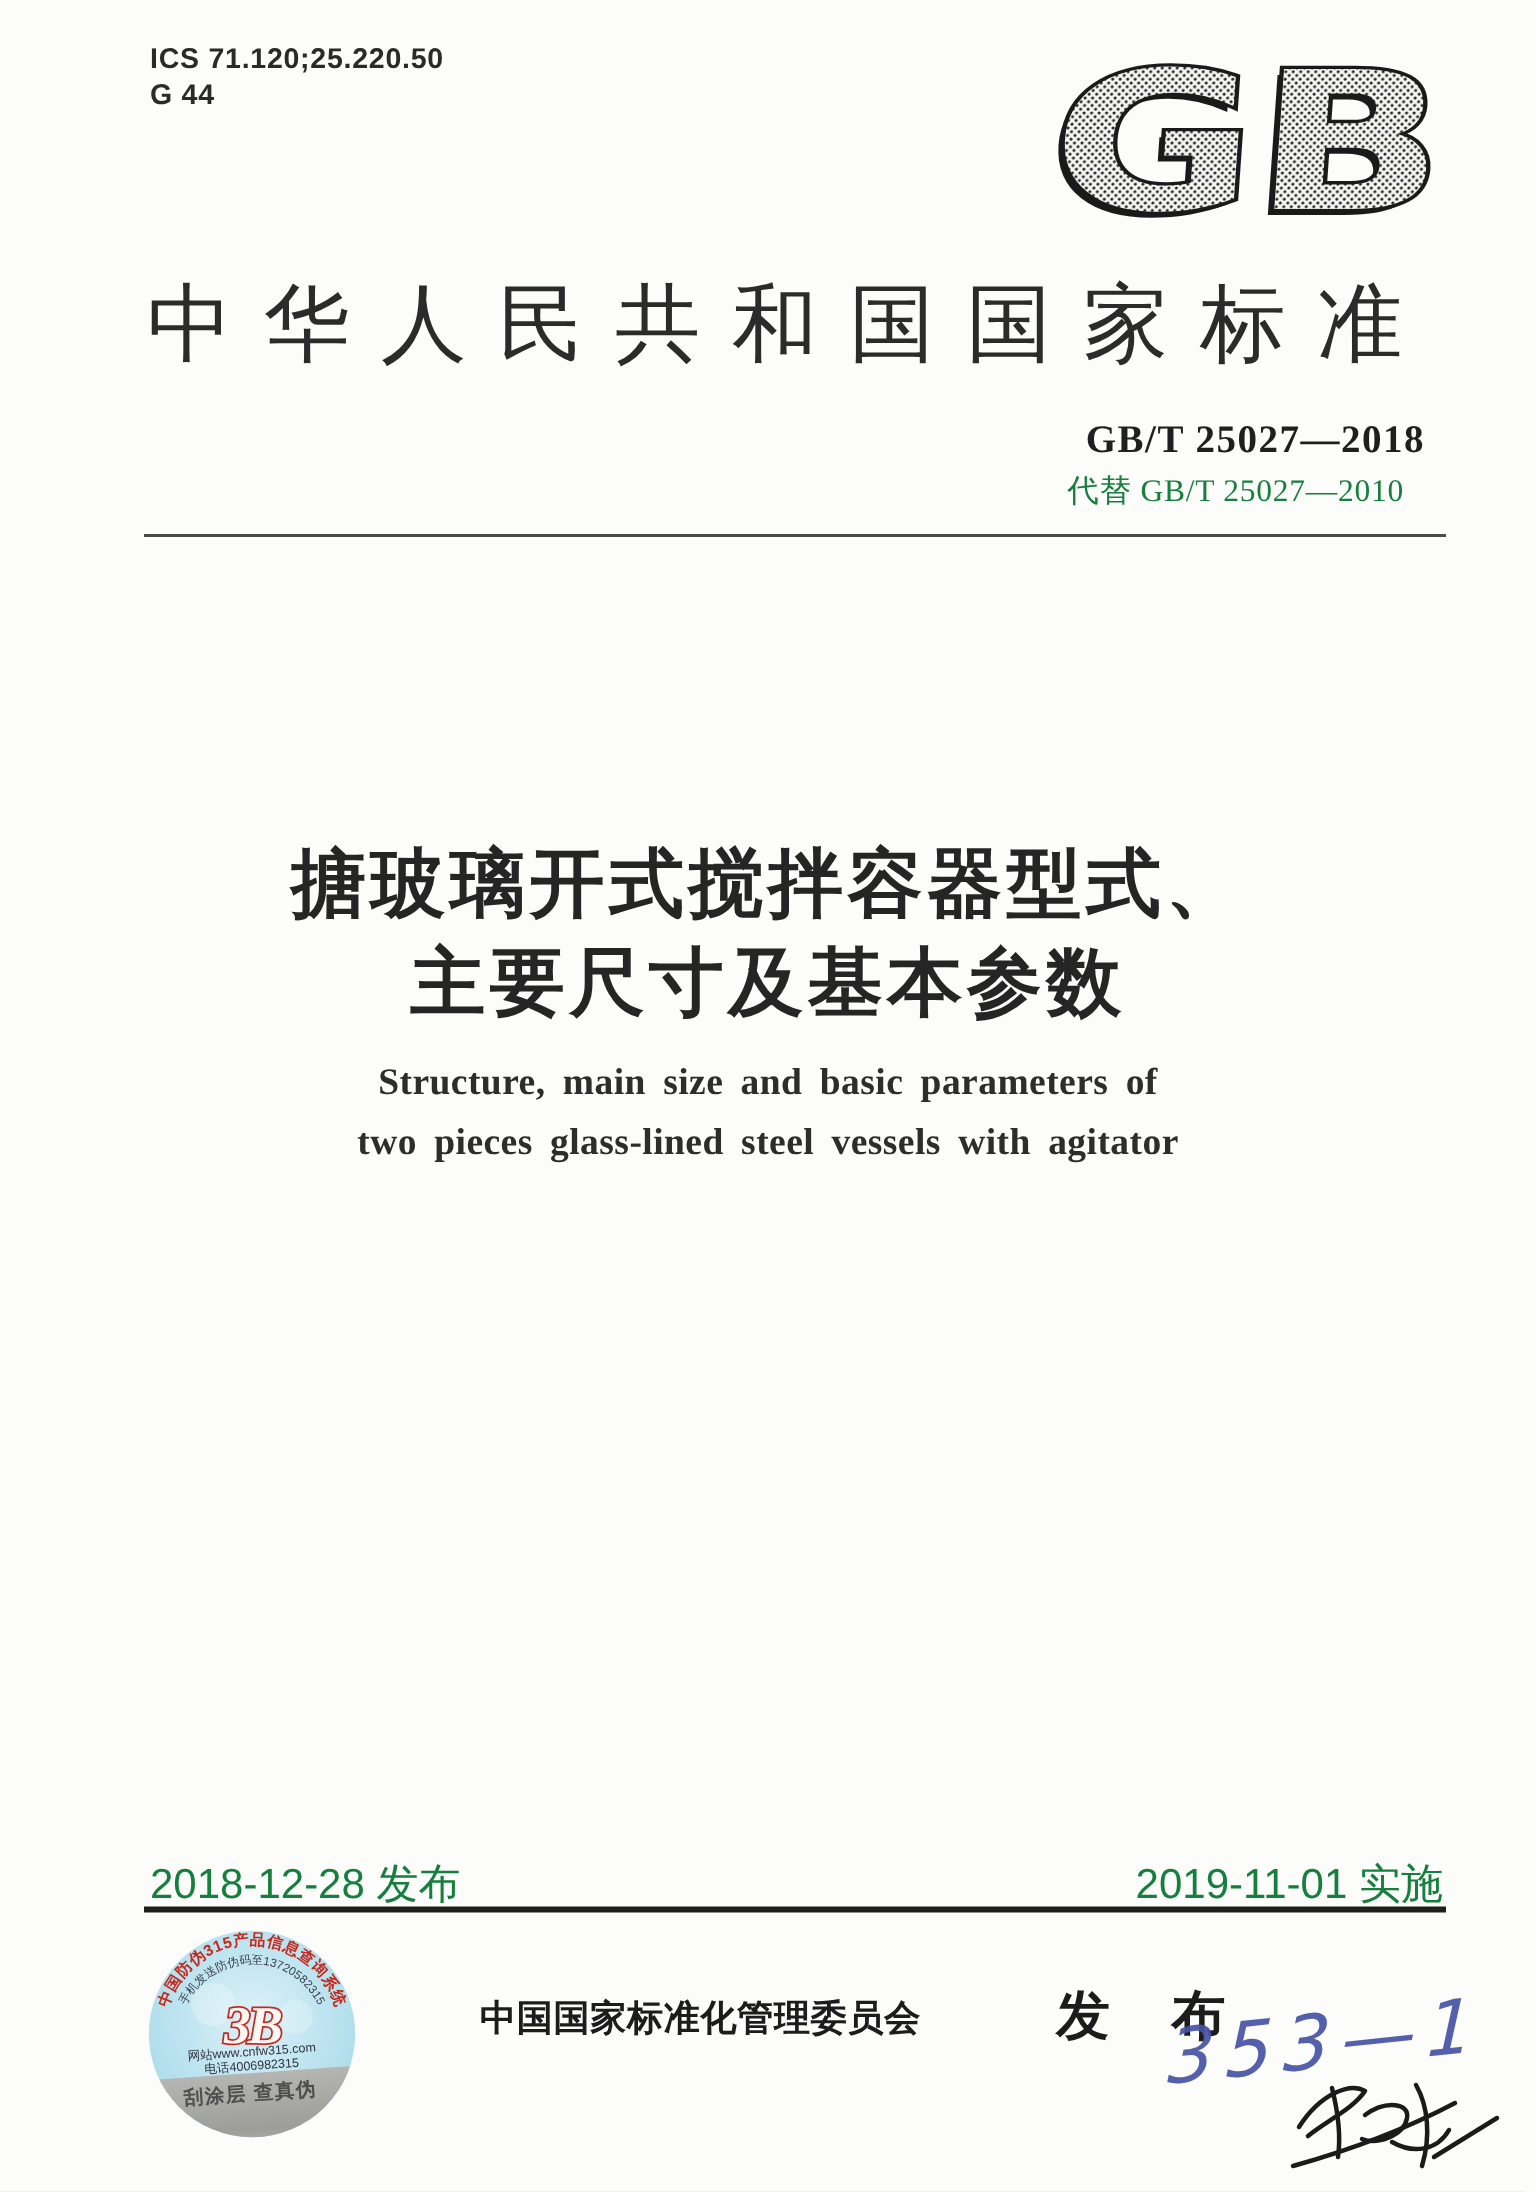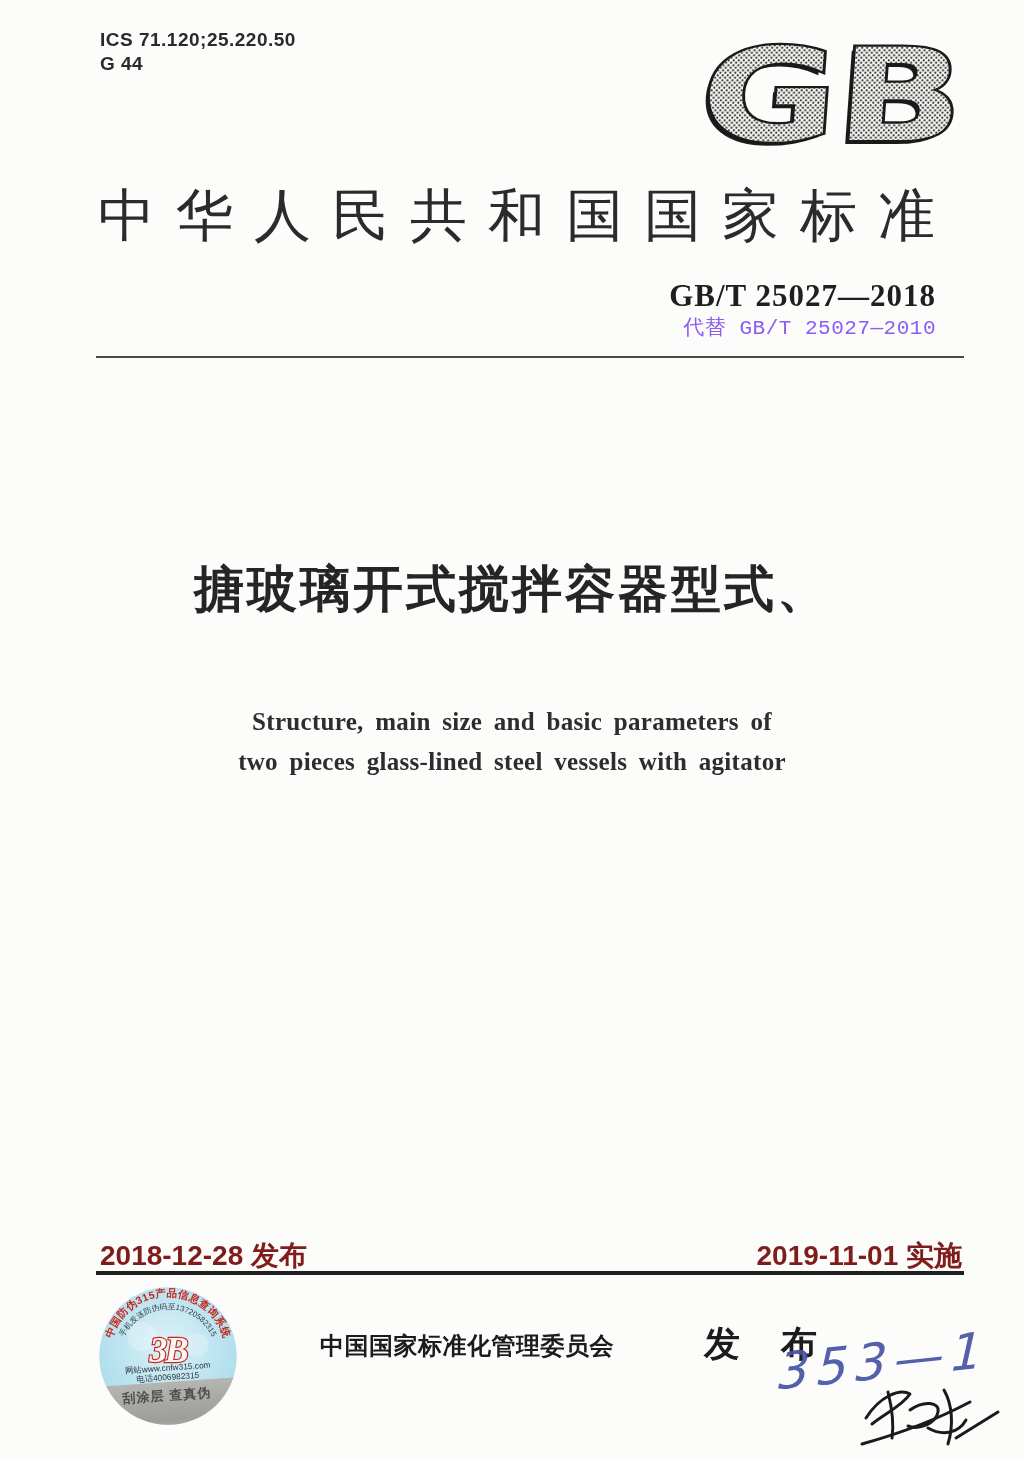--- a/index.html
+++ b/index.html
@@ -22,29 +22,28 @@
   }
   
   .gb-logo { position: absolute; left: 688px; top: 30px; width: 280px; height: 128px; }
   
   .national-title {
     position: absolute; left: 98px; top: 178px; width: 920px;
     font-size: 57px; font-weight: 400; color: #2b2b2b;
     letter-spacing: 21px; white-space: nowrap;
   }
   .std-number {
-    position: absolute; right: 88px; top: 278px;
-    font-size: 31px; font-weight: 700; color: #1f1f1f; letter-spacing: 1px;
+    position: absolute; right: 74px; top: 278px;
+    font-size: 26px; font-weight: 700; color: #1f1f1f; letter-spacing: 1px;
     text-align: center;
   }
   .replaces {
     position: absolute; right: 88px; top: 313px;
-    font-size: 21px; color: #8b5cf6; letter-spacing: 0.5px;
+    font-size: 21px; color: #15803d; letter-spacing: 0.5px;
     text-align: right;
-    font-family: Liberation Mono, monospace;
   }
   .rule-thin {
     position: absolute; left: 96px; top: 356px; width: 868px; height: 2px;
     background: #4a4a48;
   }
   
   .title-zh {
     position: absolute; left: 0; width: 100%; text-align: center;
     font-family: "Liberation Sans", "DejaVu Sans", sans-serif;
     font-weight: 700; font-size: 50px; color: #252525; letter-spacing: 3px;
@@ -56,21 +55,21 @@
     position: absolute; left: 0; width: 100%; text-align: center;
     font-weight: 700; font-size: 25px; color: #2d2d2d;
     word-spacing: 5px; letter-spacing: 0.3px; white-space: nowrap;
   }
   .title-en.l1 { top: 708px; }
   .title-en.l2 { top: 748px; }
   
   .date {
     position: absolute; top: 1237px;
     font-family: "Liberation Sans", "DejaVu Sans", sans-serif;
-    font-weight: 700; font-size: 28px; color: #7f1d1d; letter-spacing: 0px;
+    font-weight: 400; font-size: 28px; color: #15803d; letter-spacing: 0px;
     white-space: nowrap;
   }
   .date.issue { left: 100px; }
   .date.impl  { right: 62px; }
   .rule-thick {
     position: absolute; left: 96px; top: 1271px; width: 868px; height: 4px;
     background: #1f1f1f;
   }
   
   .seal { position: absolute; left: 94px; top: 1282px; width: 148px; height: 148px; }
@@ -120,20 +119,21 @@
       <text x="140" y="108" text-anchor="middle" font-family="'DejaVu Sans','Liberation Sans',sans-serif" font-weight="700" font-size="128" fill="url(#dots)" stroke="#1a1a1a" stroke-width="4.5" paint-order="stroke" textLength="262" lengthAdjust="spacingAndGlyphs">GB</text>
     </g>
   </svg>
 
   <div class="national-title">中华人民共和国国家标准</div>
   <div class="std-number">GB/T 25027—2018</div>
   <div class="replaces">代替 GB/T 25027—2010</div>
   <div class="rule-thin"></div>
 
   <div class="title-zh l1">搪玻璃开式搅拌容器型式、</div>
+  <div class="title-zh l2">主要尺寸及基本参数</div>
   <div class="title-en l1">Structure, main size and basic parameters of</div>
   <div class="title-en l2">two pieces glass-lined steel vessels with agitator</div>
 
   <div class="date issue">2018-12-28 发布</div>
   <div class="date impl">2019-11-01 实施</div>
   <div class="rule-thick"></div>
 
   <svg class="seal" viewBox="0 0 142 142" xmlns="http://www.w3.org/2000/svg" xmlns:xlink="http://www.w3.org/1999/xlink">
     <defs>
       <radialGradient id="blueGrad" cx="50%" cy="42%" r="65%">

